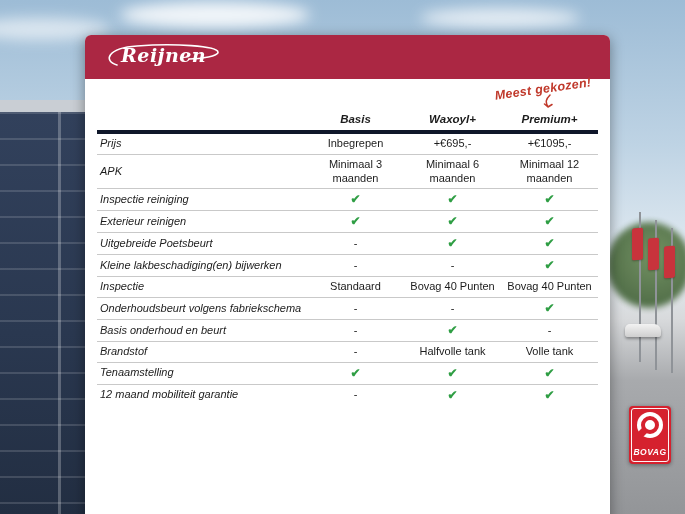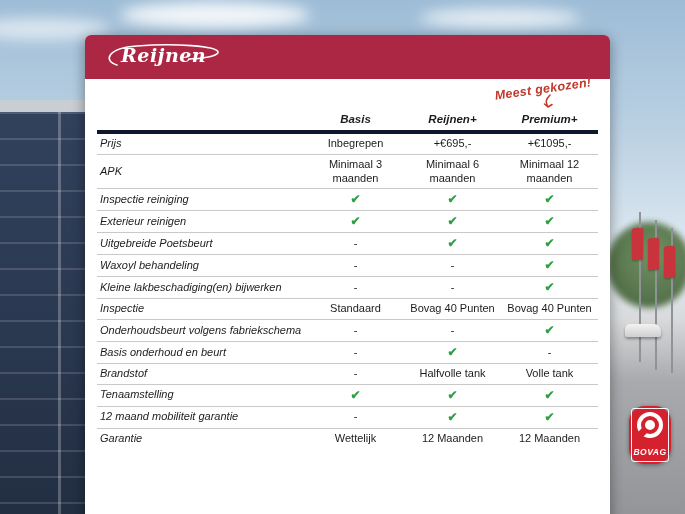--- a/index.html
+++ b/index.html
@@ -87,21 +87,21 @@
   .pkg-table tbody tr { border-bottom:1px solid #c9c9c9;margin-top:16px; }
   .pkg-table tbody tr:last-child { border-bottom:none; }
   .pkg-table td { padding:3px 3px; line-height:1.25; vertical-align:middle; }
   .pkg-table td.rlabel { font-style:italic; text-align:left; }
   .pkg-table td.val { text-align:center; }
   .pkg-table td.check { color:var(--check-green); font-weight:bold; font-size:12px; }
 
   
   .bovag {
     position:absolute; right:14px; bottom:50px; width:42px; height:58px;
-    background:var(--bovag-red); border-radius:16px; box-shadow:0 1px 4px rgba(0,0,0,.4);
+    background:var(--bovag-red); border-radius:4px; box-shadow:0 1px 4px rgba(0,0,0,.4);
   }
   .bovag::before { content:""; position:absolute; inset:2px; border:1px solid rgba(255,255,255,.95); border-radius:3px; }
   .bovag-mark { position:absolute; left:8px; top:6px; width:26px; height:26px; background:#fff; border-radius:50%; }
   .bovag-mark::before { content:""; position:absolute; inset:4px; border:4px solid var(--bovag-red); border-radius:50%; }
   .bovag-mark::after { content:""; position:absolute; left:2px; bottom:2px; width:7px; height:7px; background:var(--bovag-red); transform:rotate(45deg); }
   .bovag-text {
     position:absolute; left:0; right:0; bottom:7px; text-align:center;
     color:#fff; font-weight:bold; font-style:italic; font-size:8.5px; letter-spacing:.5px;
   }
 </style>
@@ -146,21 +146,21 @@
     <colgroup>
       <col class="lblcol">
         <col class="valcol">
         <col class="valcol">
         <col class="valcol">
     </colgroup>
     <thead>
       <tr>
         <th class="corner"></th>
       <th class="colhead">Basis</th>
-          <th class="colhead">Reijnen+</th>
+          <th class="colhead">Waxoyl+</th>
           <th class="colhead">Premium+</th>
         </tr>
     </thead>
     <tbody>
         <tr>
           <td class="rlabel">Prijs</td>
           <td class="val">Inbegrepen</td>
           <td class="val">+€695,-</td>
           <td class="val">+€1095,-</td>
         </tr>
@@ -182,26 +182,20 @@
           <td class="val check">✔</td>
           <td class="val check">✔</td>
         </tr>
         <tr>
           <td class="rlabel">Uitgebreide Poetsbeurt</td>
           <td class="val">-</td>
           <td class="val check">✔</td>
           <td class="val check">✔</td>
         </tr>
         <tr>
-          <td class="rlabel">Waxoyl behandeling</td>
-          <td class="val">-</td>
-          <td class="val">-</td>
-          <td class="val check">✔</td>
-        </tr>
-        <tr>
           <td class="rlabel">Kleine lakbeschadiging(en) bijwerken</td>
           <td class="val">-</td>
           <td class="val">-</td>
           <td class="val check">✔</td>
         </tr>
         <tr>
           <td class="rlabel">Inspectie</td>
           <td class="val">Standaard</td>
           <td class="val">Bovag 40 Punten</td>
           <td class="val">Bovag 40 Punten</td>
@@ -229,26 +223,20 @@
           <td class="val check">✔</td>
           <td class="val check">✔</td>
           <td class="val check">✔</td>
         </tr>
         <tr>
           <td class="rlabel">12 maand mobiliteit garantie</td>
           <td class="val">-</td>
           <td class="val check">✔</td>
           <td class="val check">✔</td>
         </tr>
-        <tr>
-          <td class="rlabel">Garantie</td>
-          <td class="val">Wettelijk</td>
-          <td class="val">12 Maanden</td>
-          <td class="val">12 Maanden</td>
-        </tr>
       </tbody>
   </table>
 </div>
 
 <div class="bovag">
   <div class="bovag-mark"></div>
   <div class="bovag-text">BOVAG</div>
 </div>
 
 </body></html>

